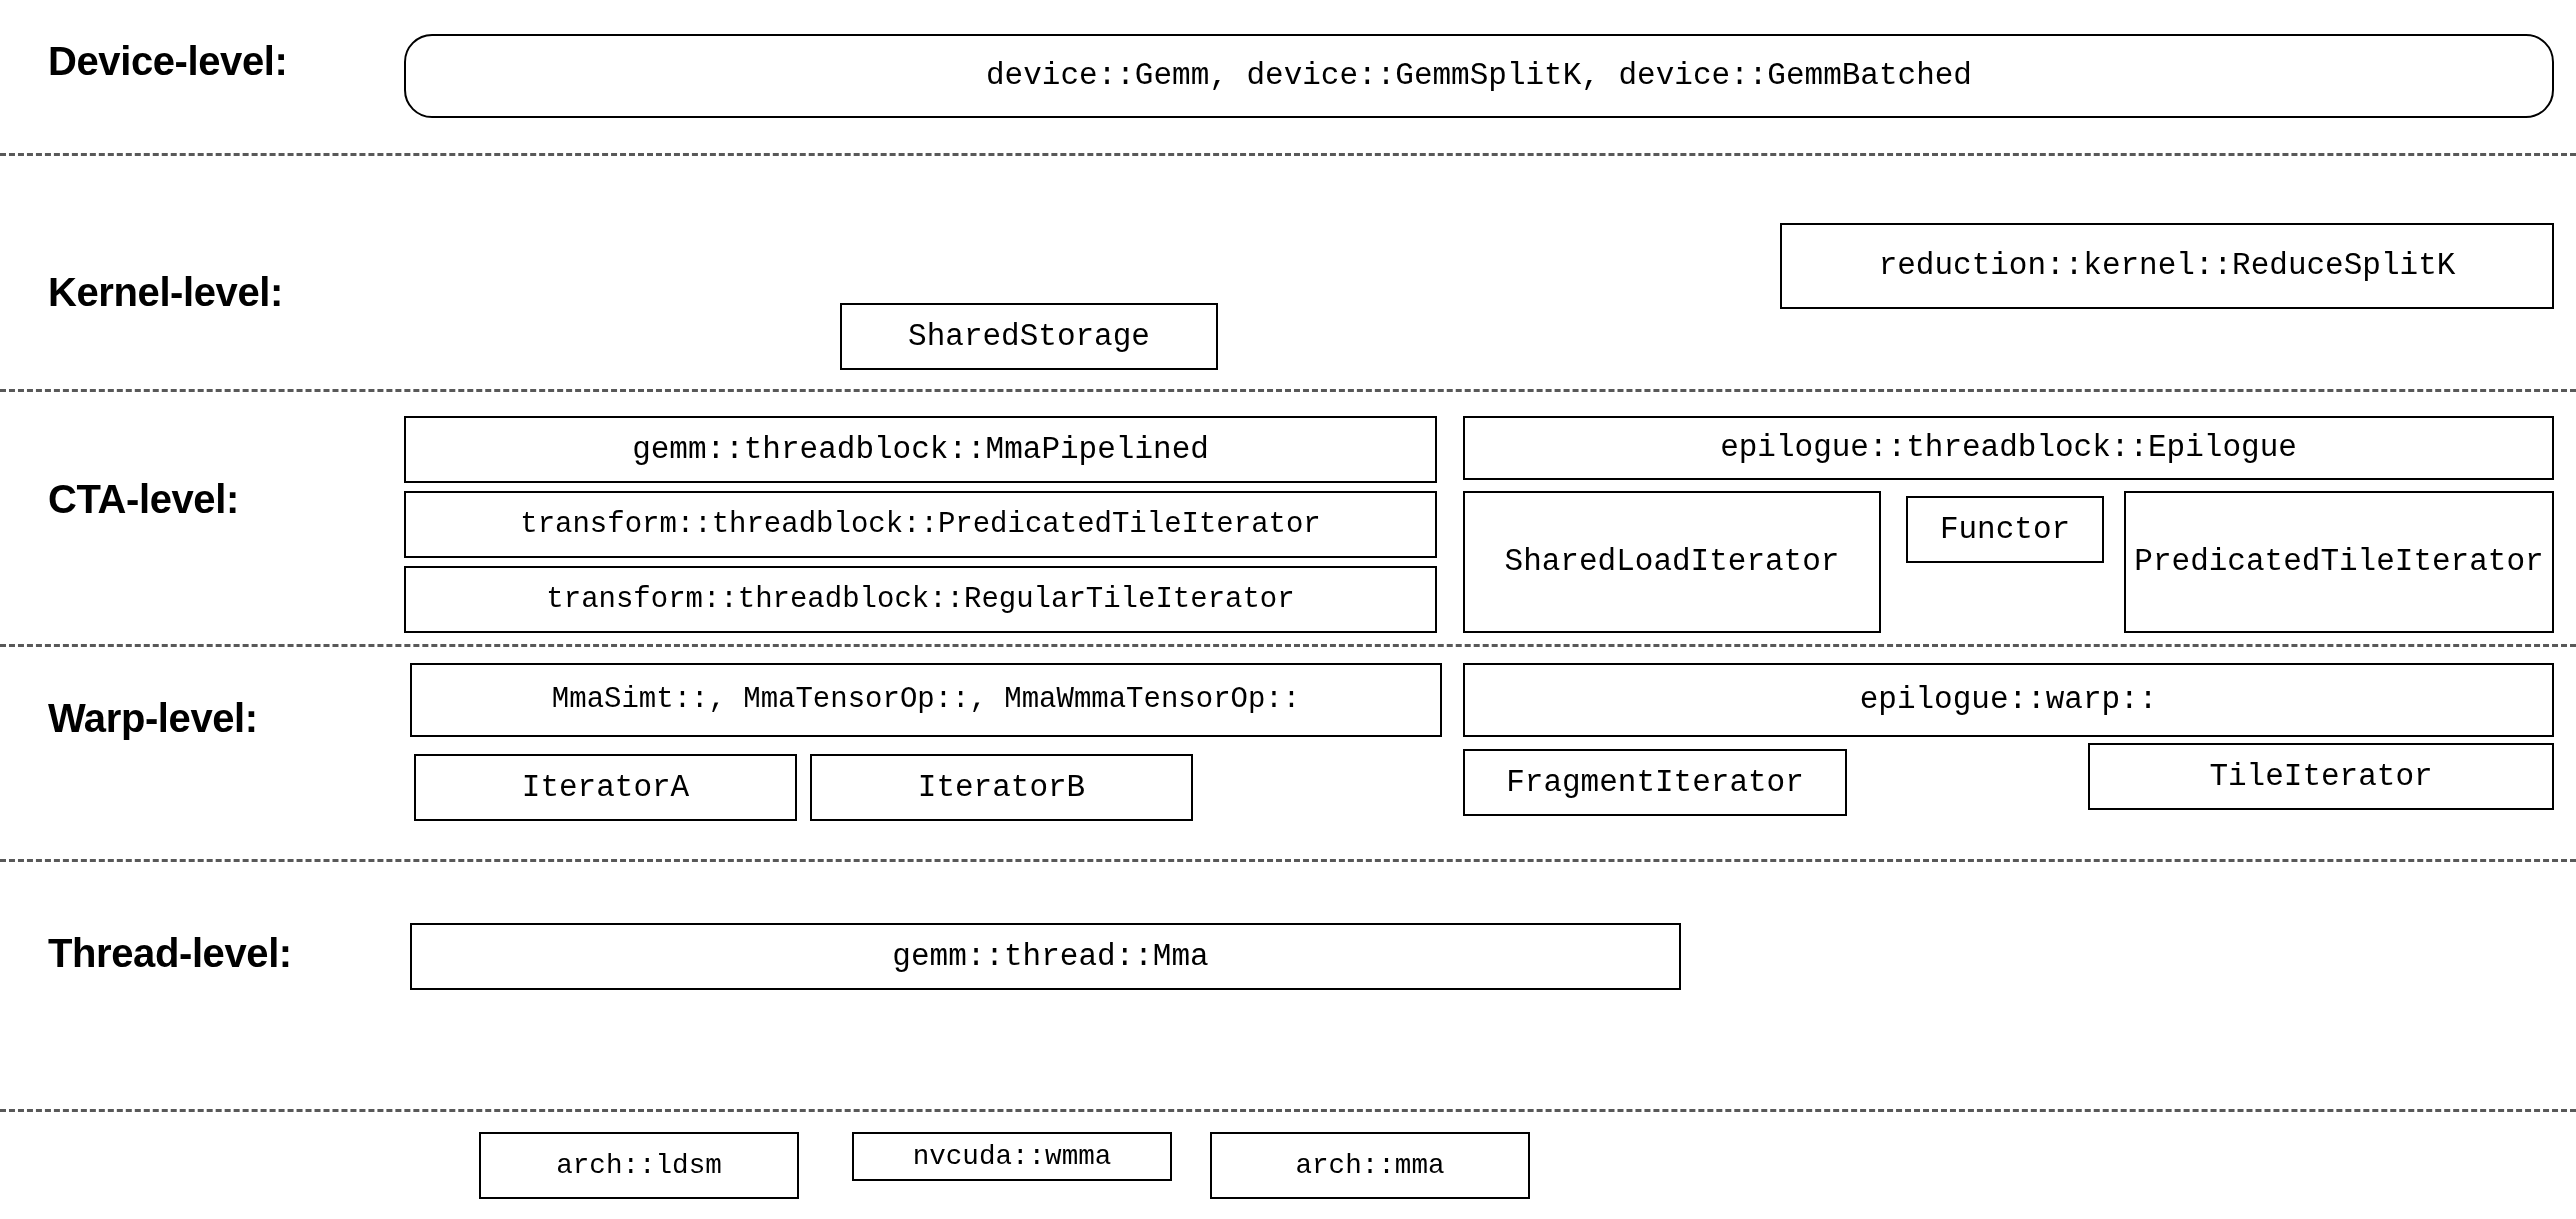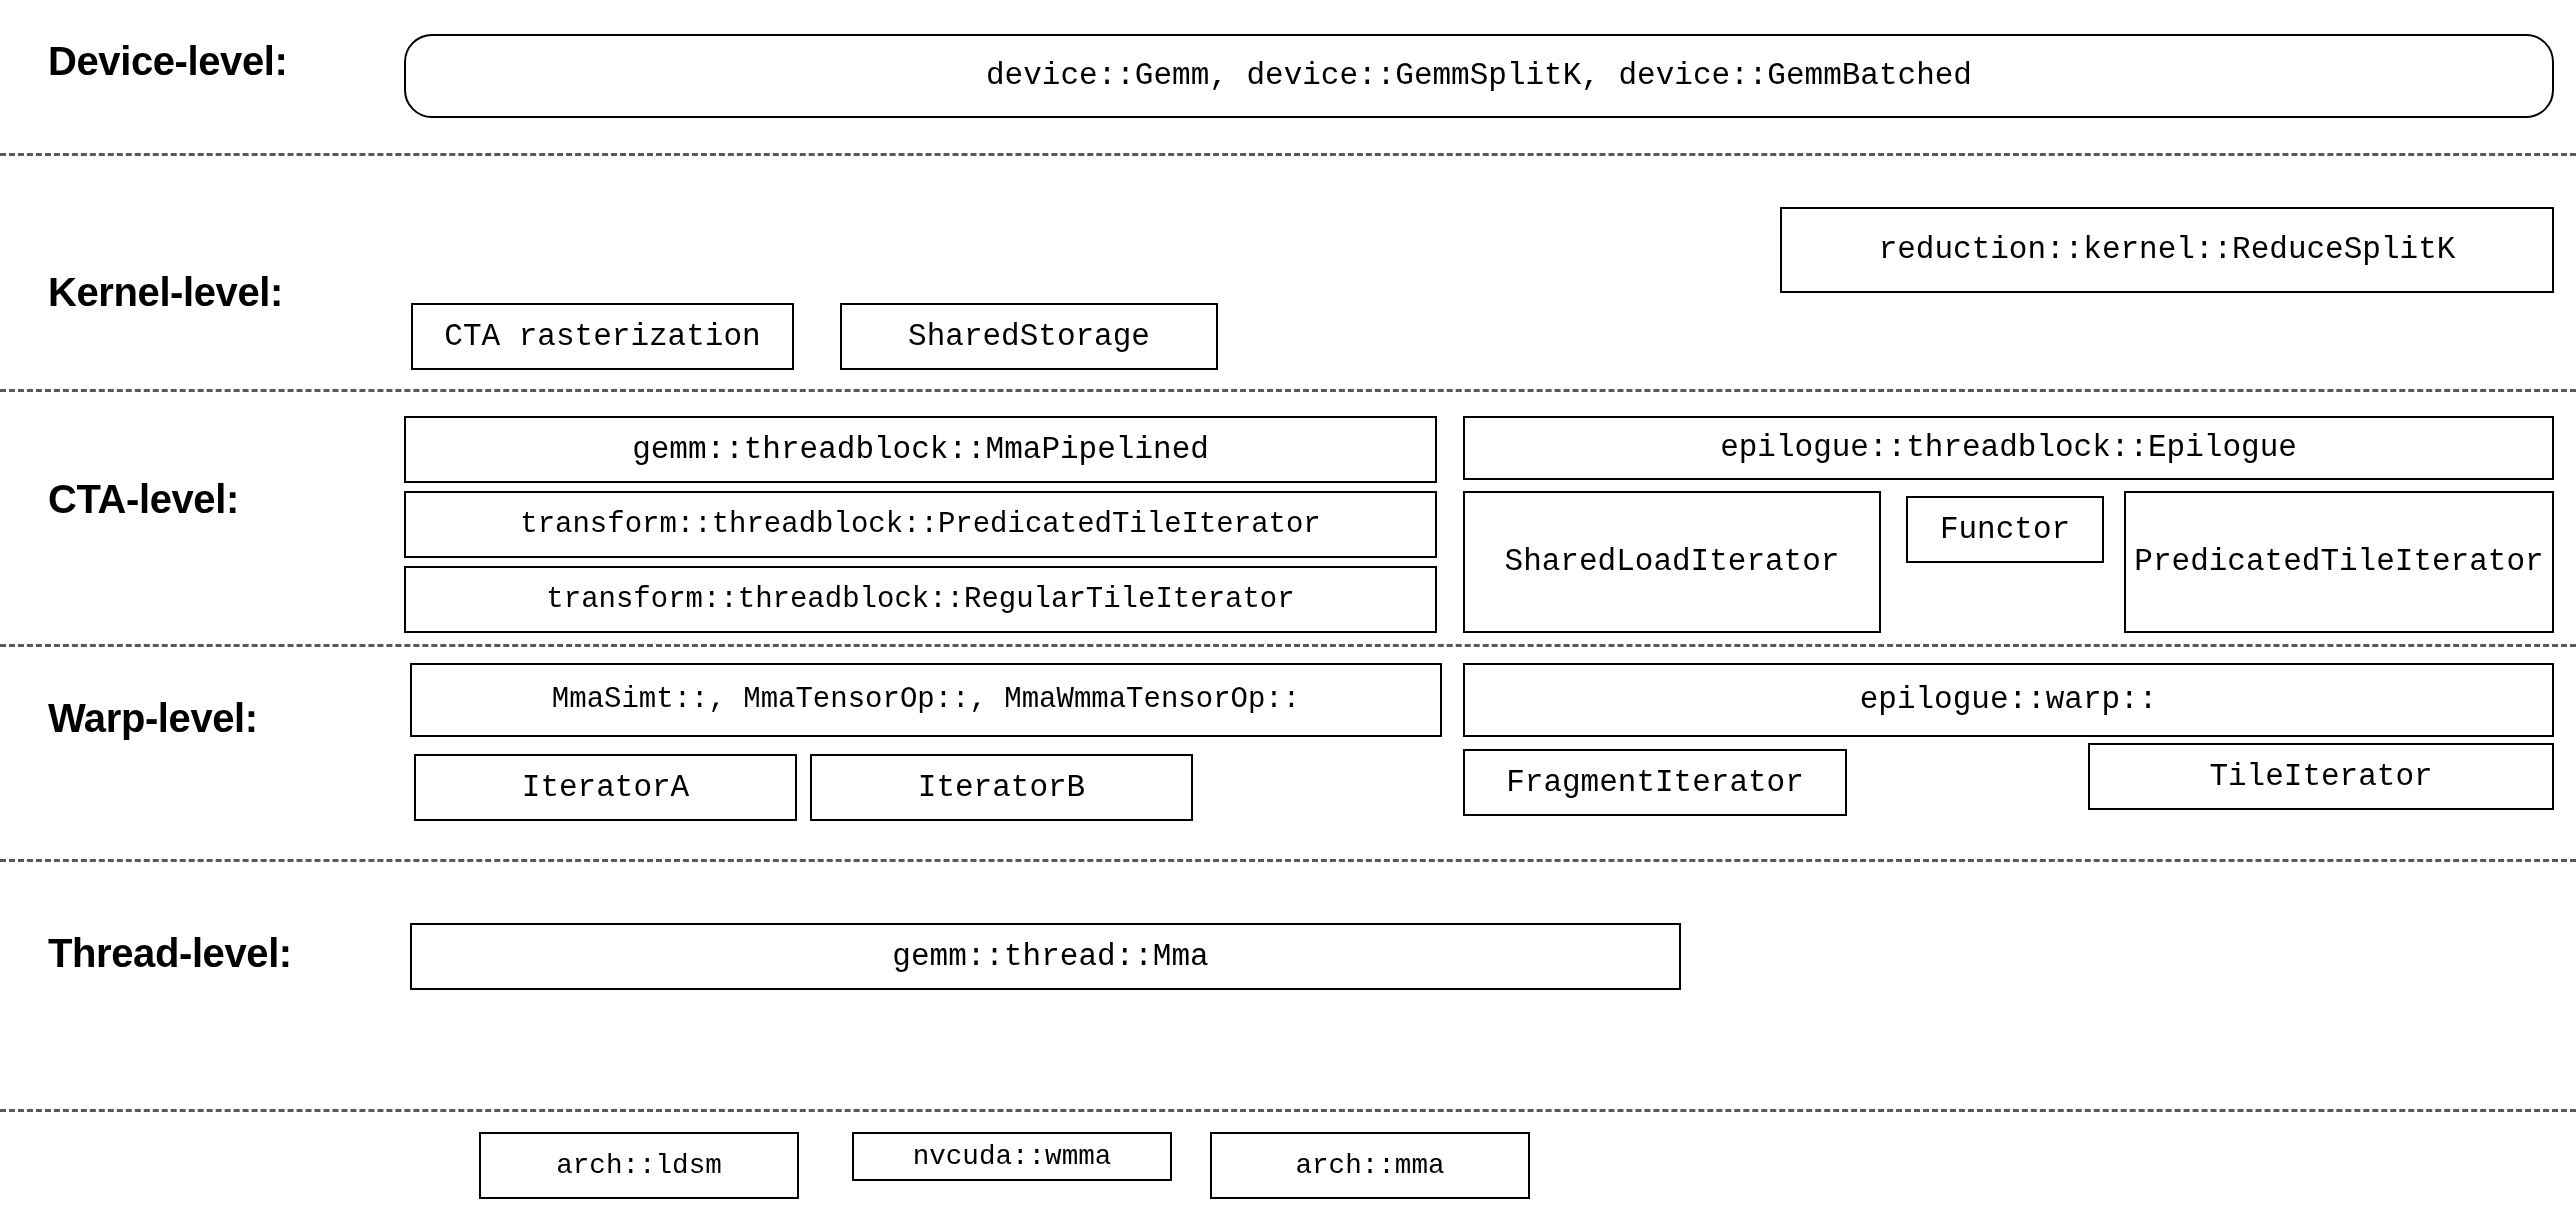--- a/index.html
+++ b/index.html
@@ -59,23 +59,22 @@
 
   <div class="row-label" style="left:48px; top:41px;">Device-level:</div>
 
   <div class="node" style="left:404px; top:34px; width:2150px; height:84px;border-radius:28px;">device::Gemm, device::GemmSplitK, device::GemmBatched</div>
 
   <div class="divider" style="top:153px;"></div>
 
   <div class="row-label" style="left:48px; top:272px;">Kernel-level:</div>
 
 
-  <div class="node" style="left:1780px; top:207px; width:774px; height:86px;">reduction::kernel::ReduceSplitK</div>
+  <div class="node" style="left:1780px; top:223px; width:774px; height:86px;">reduction::kernel::ReduceSplitK</div>
 
-  <div class="node" style="left:411px; top:303px; width:383px; height:67px;">CTA rasterization</div>
 
   <div class="node" style="left:840px; top:303px; width:378px; height:67px;">SharedStorage</div>
 
   <div class="divider" style="top:389px;"></div>
 
   <div class="row-label" style="left:48px; top:479px;">CTA-level:</div>
 
   <div class="node" style="left:404px; top:416px; width:1033px; height:67px;">gemm::threadblock::MmaPipelined</div>
 
   <div class="node fs38" style="left:404px; top:491px; width:1033px; height:67px;">transform::threadblock::PredicatedTileIterator</div>

